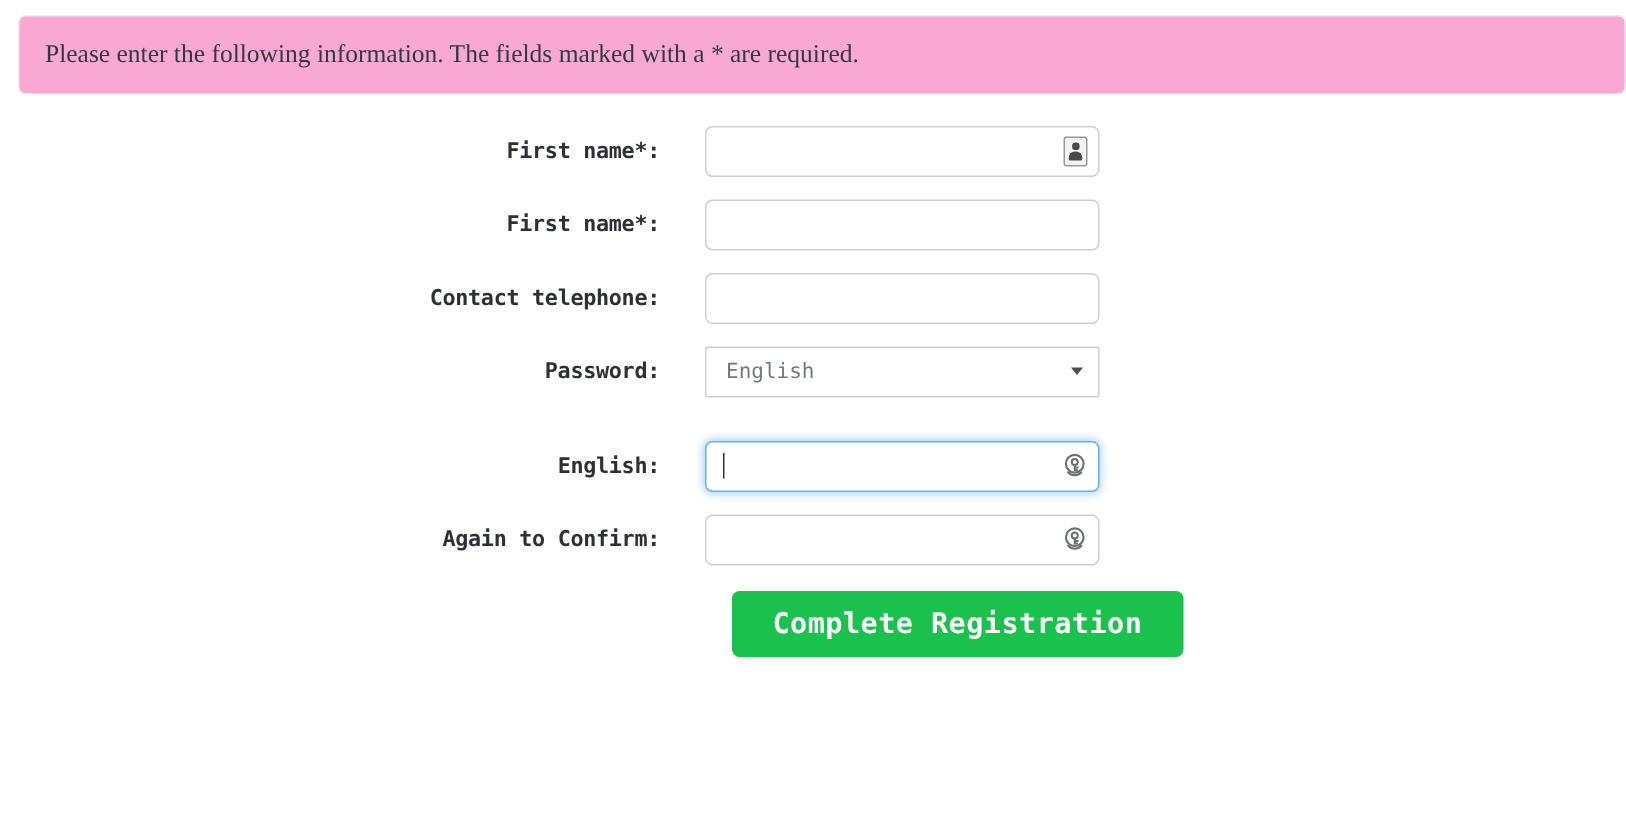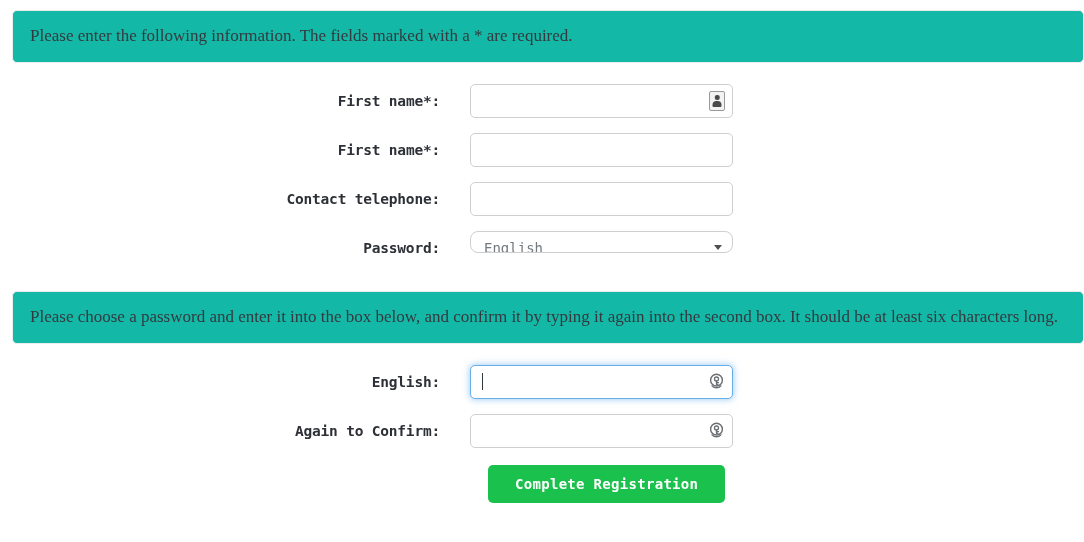--- a/index.html
+++ b/index.html
@@ -34,21 +34,21 @@
     margin: 0;
     padding: 4px 0 0 10px;
     white-space: nowrap;
   }
 
   
   .info-panel {
     margin: 0 0 0 12px;
     border: 1px solid #ececed;
     border-radius: 5px;
-    background: #14b8a6;
+    background: #f9a8d4;
     padding: 14px 16px 14px 17px;
   }
   .info-panel .info-text {
     font-family: "Liberation Serif", "DejaVu Serif", serif;
     font-size: 17px;
     line-height: 1.35;
     color: #34393f;
     white-space: nowrap;
     display: block;
   }
@@ -111,23 +111,23 @@
   }
 
   
   .select-wrap {
     position: relative;
     width: 263px;
     height: 34px;
   }
   .select-box {
     width: 263px;
-    height: 22px;
+    height: 34px;
     border: 1px solid #cfcfcf;
-    border-radius: 8px;
+    border-radius: 2px;
     background: #ffffff;
     font-family: "DejaVu Sans Mono", "Liberation Mono", monospace;
     font-size: 14px;
     color: #74797f;
     line-height: 32px;
     padding: 0 28px 0 13px;
     white-space: nowrap;
     overflow: hidden;
   }
   .select-arrow {
@@ -192,21 +192,21 @@
     margin-top: 9px;
   }
   .submit-spacer { width: 470px; }
   .submit-btn {
     margin-left: 18px;
     background: #1bc14d;
     border: none;
     border-radius: 5px;
     color: #ffffff;
     font-family: "DejaVu Sans Mono", "Liberation Mono", monospace;
-    font-size: 14px;
+    font-size: 19px;
     font-weight: bold;
     letter-spacing: 0.3px;
     padding: 11px 27px;
     cursor: pointer;
     white-space: nowrap;
   }
 </style>
 </head>
 <body>
 
@@ -247,23 +247,20 @@
     <div class="form-row">
       <div class="form-label">Password:</div>
       <div class="select-wrap">
         <div class="select-box">English</div>
         <span class="select-arrow"></span>
       </div>
     </div>
 
   </div>
 
-  <div class="info-panel panel-mid">
-    <span class="info-text">Please choose a password and enter it into the box below, and confirm it by typing it again into the second box. It should be at least six characters long.</span>
-  </div>
 
   <div class="form-area">
 
     <div class="form-row">
       <div class="form-label">English:</div>
       <div class="field-wrap">
         <input class="text-input focused" type="password" placeholder="" style="">
         <span class="caret"></span>
         <svg class="key-icon" viewBox="0 0 20 20">
           <circle cx="10" cy="8.6" r="6.2" fill="none" stroke="#6c6f73" stroke-width="1.5"></circle>

